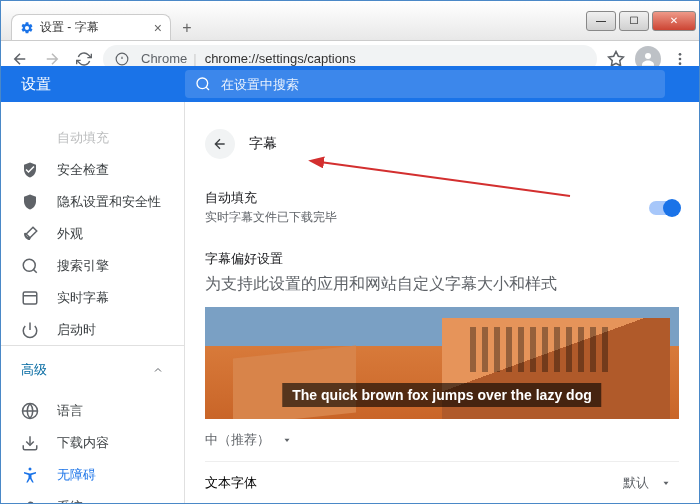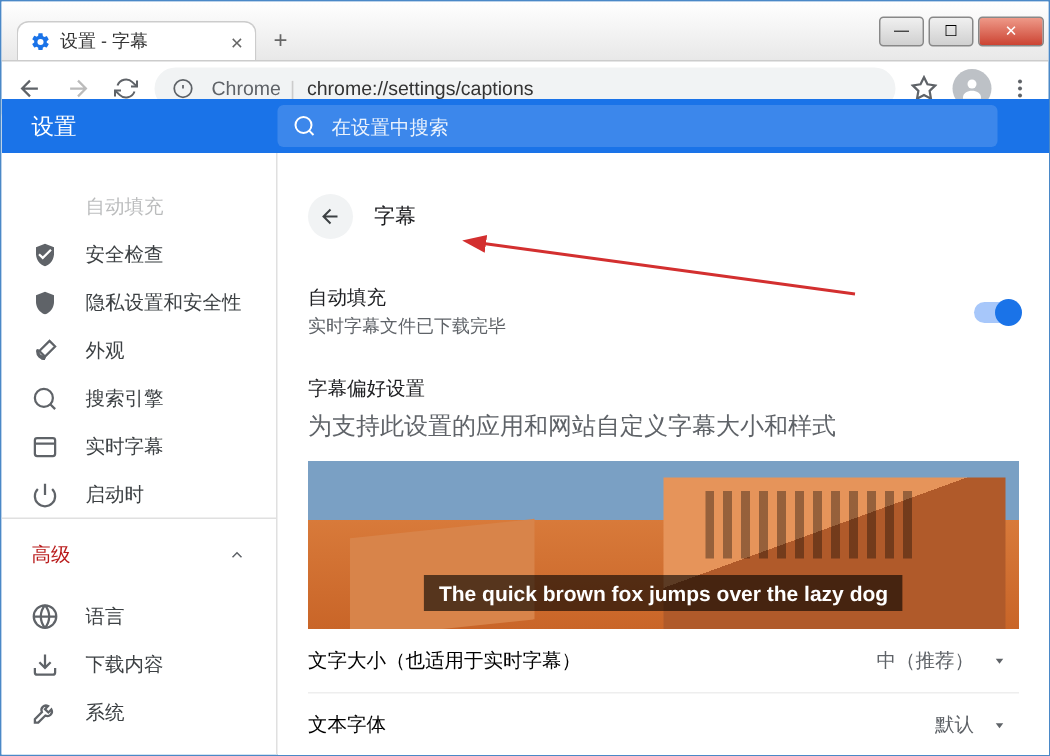--- a/index.html
+++ b/index.html
@@ -42,21 +42,21 @@
 .search-wrap input::placeholder { color: rgba(255,255,255,.9); }
 
 
 .sidebar { width: 184px; background: #fff; border-right: 1px solid #e0e0e0; padding-top: 44px; overflow-y: auto; position: relative; }
 .sidebar::-webkit-scrollbar { width: 12px; }
 .sidebar::-webkit-scrollbar-thumb { background: #ccc; border-radius: 6px; }
 .side-item { display: flex; align-items: flex-end; height: 32px; padding: 0 20px; font-size: 13px; color: #3c4043; cursor: pointer; }
 .side-item svg, .side-item .icon-box { width: 18px; height: 18px; margin-right: 18px; color: #5f6368; flex-shrink: 0; }
 .side-item.active { color: #1a73e8; }
 .side-item.active svg { color: #1a73e8; }
-.side-section { display: flex; align-items: center; height: 36px; padding: 0 20px; font-size: 13px; color: #b91c1c; cursor: pointer; justify-content: space-between; }
+.side-section { display: flex; align-items: center; height: 36px; padding: 0 20px; font-size: 13px; color: #0369a1; cursor: pointer; justify-content: space-between; }
 .side-divider { height: 1px; background: #e0e0e0; margin: 6px 0; }
 
 
 .main { flex: 1; background: #fff; padding-top: 44px; overflow-y: auto; position: relative; }
 .page-header { display: flex; align-items: center; padding: 8px 20px; }
 .back-btn { width: 30px; height: 30px; background: #f1f3f4; border-radius: 50%; display: flex; align-items: center; justify-content: center; cursor: pointer; color: #3c4043; margin-right: 14px; }
 .page-title { font-size: 14px; color: #202124; }
 .panel { padding: 12px 20px 40px 20px; }
 .row { display: flex; align-items: center; justify-content: space-between; padding: 10px 0; font-size: 13px; color: #202124; }
 .row .sub { font-size: 12px; color: #5f6368; margin-top: 2px; }
@@ -218,20 +218,27 @@
         <span>语言</span>
       </div>
     <div class="side-item">
         <svg viewBox="0 0 24 24" fill="none" stroke="currentColor" stroke-width="2">
           <path d="M21 15v4a2 2 0 01-2 2H5a2 2 0 01-2-2v-4"></path>
           <polyline points="7 10 12 15 17 10"></polyline>
           <line x1="12" y1="15" x2="12" y2="3"></line>
         </svg>
         <span>下载内容</span>
       </div>
+    <div class="side-item active">
+        <svg viewBox="0 0 24 24" fill="currentColor">
+          <circle cx="12" cy="4" r="2"></circle>
+          <path d="M4 8l8 2 8-2v2l-6 2v4l3 6h-2l-3-5-3 5H7l3-6v-4L4 10V8z"></path>
+        </svg>
+        <span>无障碍</span>
+      </div>
     <div class="side-item">
         <svg viewBox="0 0 24 24" fill="none" stroke="currentColor" stroke-width="2">
           <path d="M14.7 6.3a4 4 0 00-5.4 5.4L3 18v3h3l6.3-6.3a4 4 0 005.4-5.4L15 12l-3-3 2.7-2.7z"></path>
         </svg>
         <span>系统</span>
       </div>
 
   </div>
 
   <div class="main">
@@ -257,21 +264,20 @@
       <div class="section-sub">为支持此设置的应用和网站自定义字幕大小和样式</div>
 
       <div class="preview">
         <div class="building b1"></div>
         <div class="building b2"></div>
         <div class="windows"></div>
         <div class="caption-overlay">The quick brown fox jumps over the lazy dog</div>
       </div>
 
       <div class="setting-row">
-        <span>文字大小（也适用于实时字幕）</span>
         <span class="select">
             <span>中（推荐）</span>
             <svg width="10" height="10" viewBox="0 0 24 24" fill="#5f6368">
               <polygon points="6 9 18 9 12 17"></polygon>
             </svg>
           </span>
       </div>
       <div class="setting-row">
         <span>文本字体</span>
         <span class="select">

